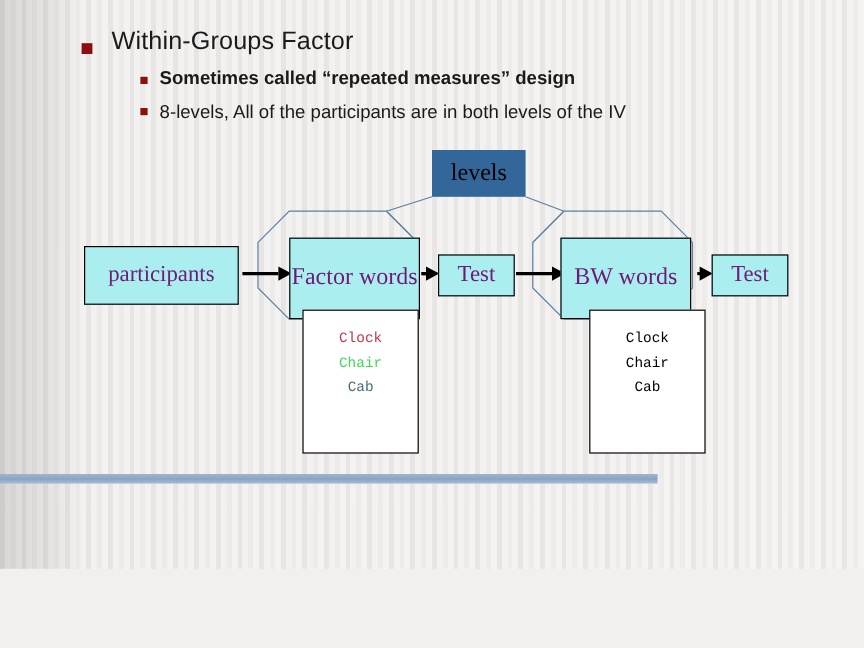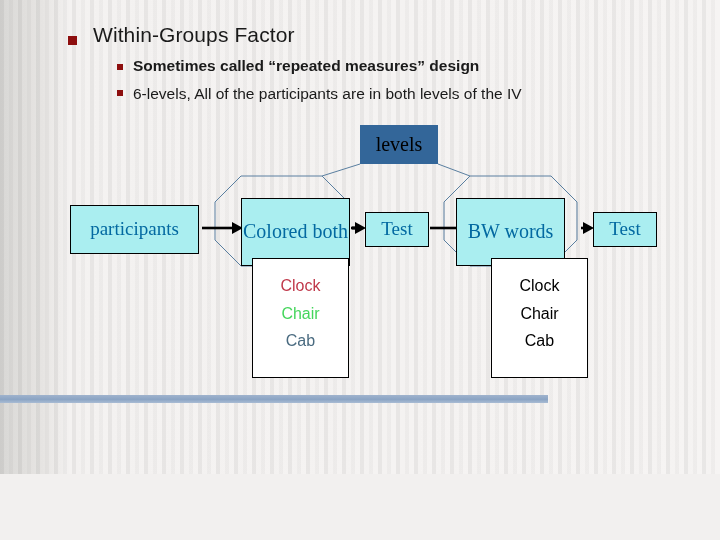--- a/index.html
+++ b/index.html
@@ -41,33 +41,33 @@
     position:absolute;left:360px;top:125px;width:78px;height:39px;
     background:#336699;color:#000000;
     font-family:"Liberation Serif",serif;font-size:20px;
     display:flex;align-items:center;justify-content:center;
   }
 
   svg#lines{position:absolute;left:0;top:0;width:720px;height:540px;}
 
   .cyanbox{
     position:absolute;background:#aaeef0;border:1.6px solid #000000;
-    font-family:"Liberation Serif",serif;color:#0369a1;
+    font-family:"Liberation Serif",serif;color:#701a75;
     display:flex;align-items:center;justify-content:center;
     text-align:center;line-height:1.18;
   }
   #participants{left:70px;top:205px;width:127px;height:47px;font-size:19px;}
   #colored-words{left:241px;top:198px;width:107px;height:66px;font-size:20px;}
   #test-mid{left:365px;top:212px;width:62px;height:33px;font-size:19px;}
-  #bw-words{left:456px;top:198px;width:107px;height:66px;font-size:20px;}
+  #bw-words{left:467px;top:198px;width:107px;height:66px;font-size:20px;}
   #test-right{left:593px;top:212px;width:62px;height:33px;font-size:19px;}
 
   .wordlist{
     position:absolute;background:#ffffff;border:1.6px solid #000000;
-    font-family:Liberation Sans, sans-serif;font-size:16px;
+    font-family:Liberation Mono, monospace;font-size:12px;
     display:flex;flex-direction:column;align-items:center;
     justify-content:flex-start;padding-top:13px;box-sizing:border-box;
   }
   .wordlist div{line-height:1.72;}
   #list-colored{left:252px;top:258px;width:97px;height:120px;}
   #list-bw{left:491px;top:258px;width:97px;height:120px;}
   .w-clock{color:#c0394b;}
   .w-chair{color:#45d65c;}
   .w-cab{color:#4a6b80;}
   .w-black{color:#000000;}
@@ -82,21 +82,21 @@
 
 <div id="slide">
 
   <div class="bullet-sq" id="b-main"></div>
   <div id="title">Within-Groups Factor</div>
 
   <div class="bullet-sq sub-sq" id="b-sub1"></div>
   <div class="sub" id="sub1">Sometimes called “repeated measures” design</div>
 
   <div class="bullet-sq sub-sq" id="b-sub2"></div>
-  <div class="sub" id="sub2">6-levels, All of the participants are in both levels of the IV</div>
+  <div class="sub" id="sub2">8-levels, All of the participants are in both levels of the IV</div>
 
   <svg id="lines">
 
     <polygon points="241,176 322,176 348,202 348,240 322,266 241,266 215,240 215,202" fill="none" stroke="#5a7fa0" stroke-width="1"></polygon>
 
     <polygon points="470,176 551,176 577,202 577,240 551,266 470,266 444,240 444,202" fill="none" stroke="#5a7fa0" stroke-width="1"></polygon>
 
     <line x1="360" y1="164" x2="322" y2="176" stroke="#5a7fa0" stroke-width="1"></line>
     <line x1="438" y1="164" x2="470" y2="176" stroke="#5a7fa0" stroke-width="1"></line>
     <line x1="322" y1="176" x2="348" y2="202" stroke="#5a7fa0" stroke-width="1"></line>
@@ -121,21 +121,21 @@
 
     <g>
       <line x1="581" y1="228" x2="584" y2="228" stroke="#000" stroke-width="2.6"></line>
       <polygon points="583,222 594,228 583,234" fill="#000"></polygon>
     </g>
   </svg>
 
   <div id="levels">levels</div>
 
   <div class="cyanbox" id="participants">participants</div>
-  <div class="cyanbox" id="colored-words">Colored both</div>
+  <div class="cyanbox" id="colored-words">Factor words</div>
   <div class="cyanbox" id="test-mid">Test</div>
   <div class="cyanbox" id="bw-words">BW words</div>
   <div class="cyanbox" id="test-right">Test</div>
 
   <div class="wordlist" id="list-colored">
     <div class="w-clock">Clock</div>
     <div class="w-chair">Chair</div>
     <div class="w-cab">Cab</div>
   </div>
 

